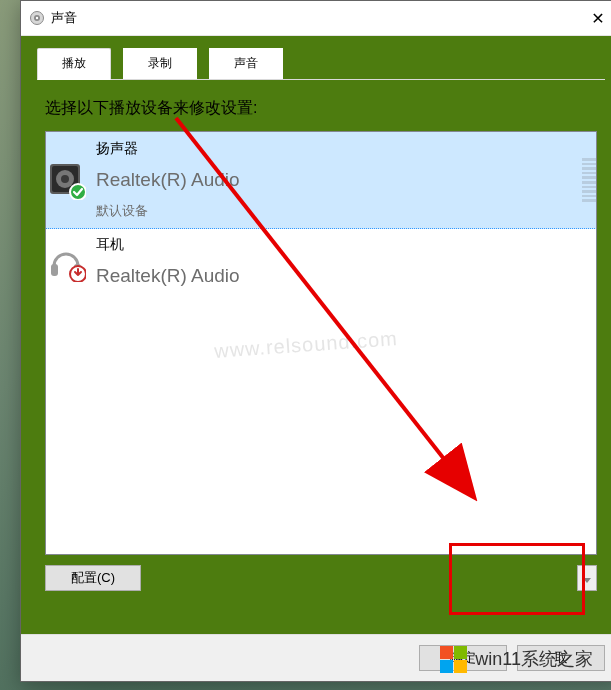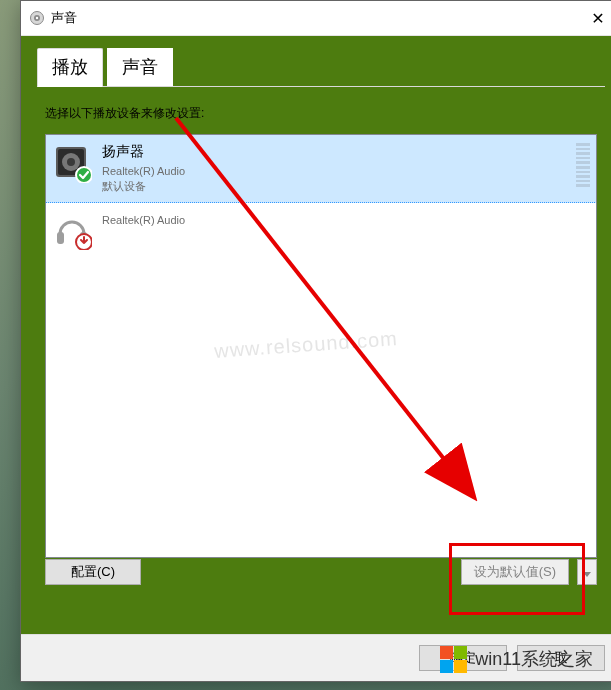--- a/index.html
+++ b/index.html
@@ -3,35 +3,35 @@
 <meta charset="utf-8">
 <style>
   html,body{margin:0;padding:0;width:611px;height:690px;font-family:"Microsoft YaHei","Segoe UI",Arial,sans-serif;font-size:13px;color:#000;background:linear-gradient(135deg,#8a9b7a 0%,#6b8570 30%,#4a6b5a 60%,#5a7a6a 100%);overflow:hidden;position:relative}
   .dialog{position:absolute;left:20px;top:0;width:600px;height:680px;background:#4d7c0f;border:1px solid #646464;box-shadow:0 4px 20px rgba(0,0,0,.3)}
   .titlebar{height:34px;display:flex;align-items:center;padding:0 0 0 8px;background:#fff;border-bottom:1px solid #e5e5e5}
   .titlebar .icon{width:16px;height:16px;margin-right:6px;display:flex;align-items:center;justify-content:center}
   .titlebar .title{flex:1;font-size:13px}
   .titlebar .close{width:46px;height:34px;display:flex;align-items:center;justify-content:center;font-size:16px;color:#000;cursor:pointer}
   .body{padding:14px 16px 10px}
   .tabstrip{display:flex;border-bottom:1px solid #d9d9d9;margin-top:-2px}
-  .tab{padding:6px 14px 7px;border:1px solid transparent;border-bottom:none;font-size:18px;color:#000;background:#fff;cursor:pointer;margin-right:4px}
+  .tab{padding:6px 24px 7px;border:1px solid transparent;border-bottom:none;font-size:12px;color:#000;background:#fff;cursor:pointer;margin-right:12px}
   .tab.active{border-color:#d9d9d9;border-bottom:1px solid #fff;margin-bottom:-1px;background:#fff;border-radius:2px 2px 0 0}
   .tabpane{padding:18px 8px 8px}
-  .instruction{font-size:12px;margin-bottom:12px}
+  .instruction{font-size:16px;margin-bottom:12px}
   .devicelist{border:1px solid #828790;height:422px;background:#fff;overflow:hidden}
-  .device{display:flex;padding:8px 6px;align-items:flex-start}
+  .device{display:flex;padding:8px 0;align-items:center}
   .device.selected{background:#cde8ff;border:1px dotted #3399ff;margin:-1px}
   .device .devicon{width:40px;height:40px;flex:0 0 40px;margin-right:10px;position:relative}
   .device .info{flex:1}
   .device .name{font-size:14px;color:#000}
-  .device .driver{font-size:11px;color:#6d6d6d;margin-top:4px}
-  .device .status{font-size:11px;color:#6d6d6d;margin-top:2px}
+  .device .driver{font-size:19px;color:#6d6d6d;margin-top:11px}
+  .device .status{font-size:13px;color:#6d6d6d;margin-top:11px}
   .device .meter{width:14px;height:44px;display:flex;flex-direction:column-reverse;gap:2px;margin-left:8px}
   .device .meter .bar{flex:1;background:#b8cde0}
-  .btnrow{display:flex;margin-top:1px;gap:8px}
+  .btnrow{display:flex;margin-top:10px;gap:8px}
   .btn{height:26px;min-width:96px;border:1px solid #adadad;background:#e1e1e1;font-size:13px;padding:0 12px;cursor:pointer;font-family:inherit}
   .btn:disabled{color:#838383;background:#efefef;cursor:default}
   .dropdown-arrow{width:20px;min-width:20px;padding:0;border-left:1px solid #adadad}
   .spacer{flex:1}
   .dialogbtns{display:flex;justify-content:flex-end;gap:10px;padding:10px 16px;border-top:1px solid #dfdfdf;position:absolute;bottom:0;left:0;right:0;background:#f0f0f0}
   .dialogbtns .btn{min-width:88px}
   
   .highlight{position:absolute;border:3px solid #e60000;pointer-events:none;z-index:50}
   
   .arrow{position:absolute;pointer-events:none;z-index:49}
@@ -59,20 +59,21 @@
     <span class="title">声音</span>
     <div class="close">
         <span>✕</span>
       </div>
   </div>
 
   <div class="body">
 
     <div class="tabstrip">
       <div class="tab active"><span>播放</span></div>
+      <div class="tab"><span>录制</span></div>
       <div class="tab"><span>声音</span></div>
     </div>
 
     <div class="tabpane">
       <div class="instruction">选择以下播放设备来修改设置:</div>
 
       <div class="devicelist">
 
         <div class="device selected">
           <div class="devicon">
@@ -108,30 +109,30 @@
           <div class="devicon">
             <svg width="40" height="40" viewBox="0 0 40 40">
               <path d="M8 24 a12 12 0 0 1 24 0" stroke="#9d9d9d" stroke-width="3" fill="none"></path>
               <rect x="5" y="22" width="7" height="12" rx="3" fill="#9d9d9d"></rect>
               <rect x="28" y="22" width="7" height="12" rx="3" fill="#9d9d9d"></rect>
               <circle cx="32" cy="32" r="8" fill="#fff" stroke="#c72d2d" stroke-width="2"></circle>
               <path d="M32 27 v6 m-3 -3 l3 3 l3 -3" stroke="#c72d2d" stroke-width="2" fill="none" stroke-linecap="round" stroke-linejoin="round"></path>
             </svg>
           </div>
           <div class="info">
+            <div class="name">耳机</div>
             <div class="driver">Realtek(R) Audio</div>
           </div>
         </div>
 
       </div>
 
       <div class="btnrow">
         <button class="btn"><span>配置(C)</span></button>
         <div class="spacer"></div>
-        <button class="btn" disabled=""><span>设为默认值(S)</span></button>
         <button class="btn dropdown-arrow" disabled="">
           <svg width="8" height="5" viewBox="0 0 8 5">
               <path d="M0 0 L4 5 L8 0 Z" fill="#838383"></path>
             </svg>
         </button>
       </div>
 
     </div>
   </div>
 

